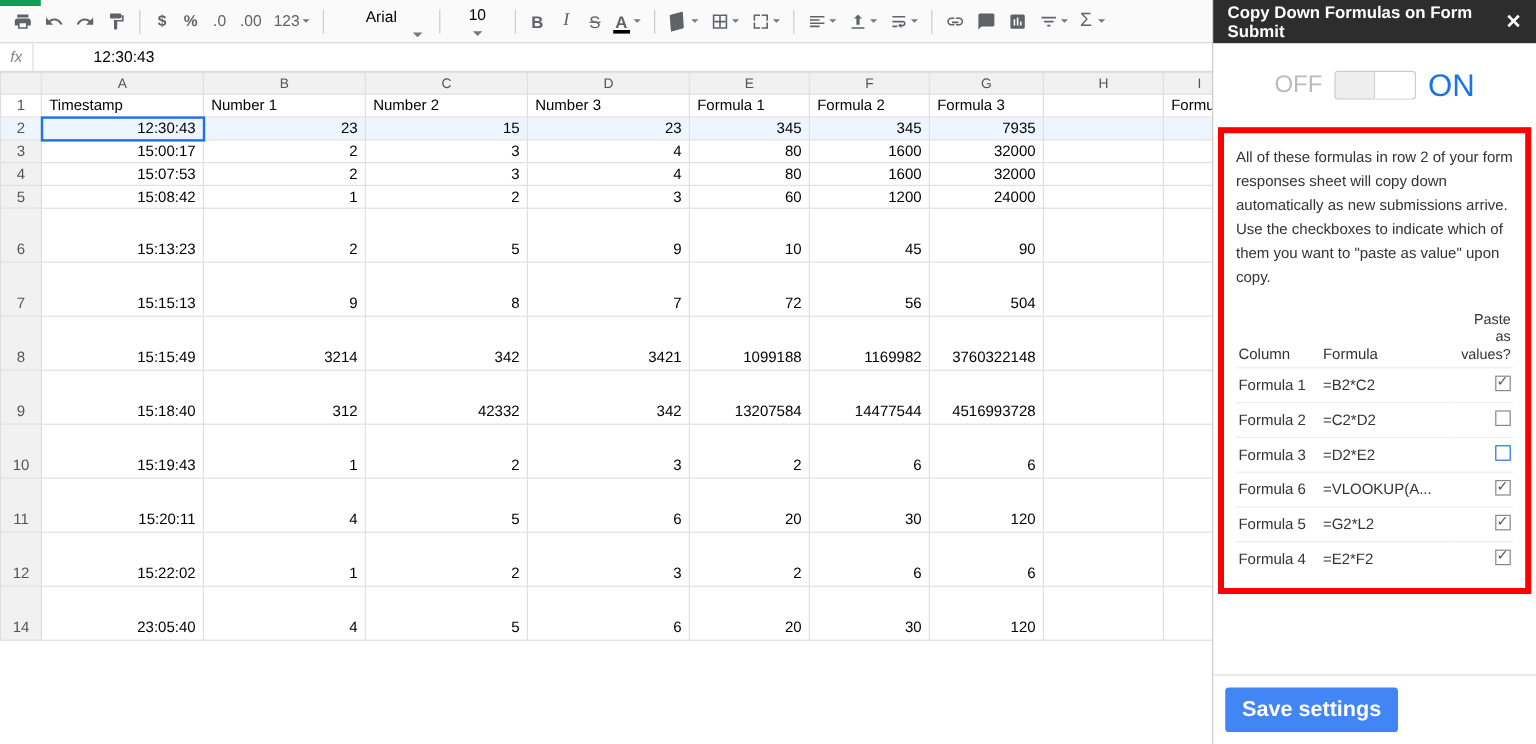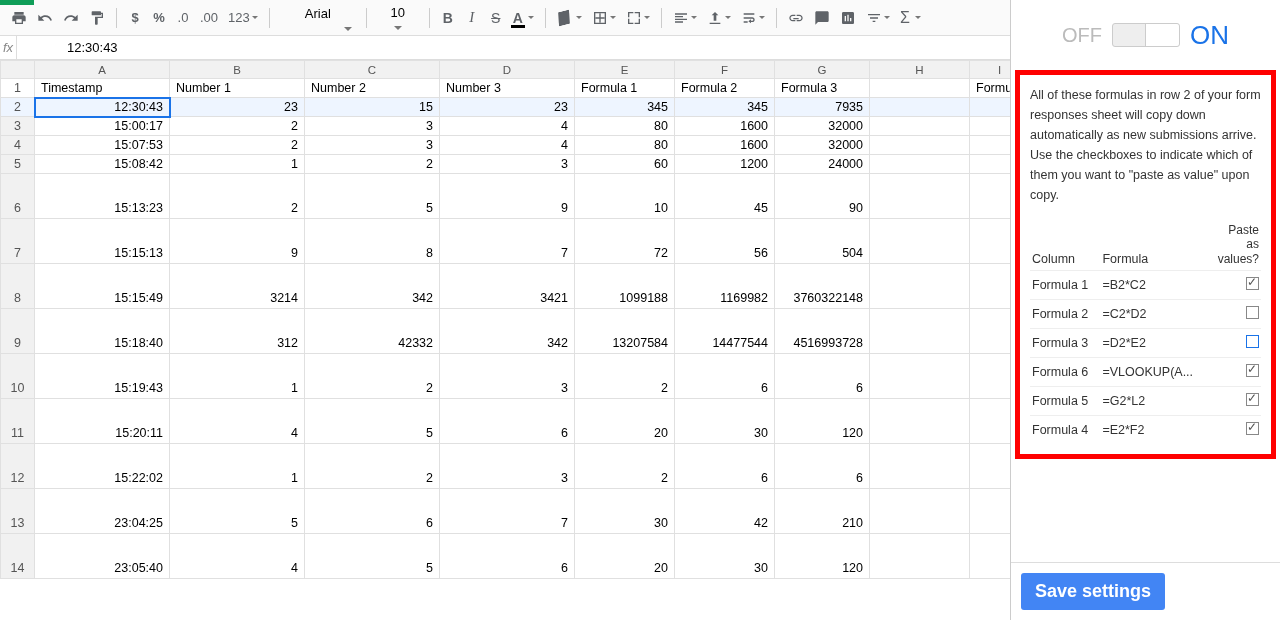--- a/index.html
+++ b/index.html
@@ -85,21 +85,21 @@
   }
   
   .formula-bar {
     height: 24px;
     display: flex;
     align-items: center;
     border-bottom: 1px solid #ddd;
     font-size: 13px;
   }
   .fx {
-    width: 17px;
+    width: 28px;
     text-align: center;
     color: #888;
     font-style: italic;
     border-right: 1px solid #ddd;
     line-height: 24px;
   }
   .formula-val {
     padding-left: 50px;
   }
   
@@ -541,48 +541,40 @@
           <td class="num">1</td>
           <td class="num">2</td>
           <td class="num">3</td>
           <td class="num">2</td>
           <td class="num">6</td>
           <td class="num">6</td>
           <td class="num"></td>
           <td class="num"></td>
         </tr>
         <tr class="tallrow">
-          <td class="rowhead">13</td>
-          <td class="num">23:04:25</td>
-          <td class="num">5</td>
-          <td class="num">6</td>
-          <td class="num">7</td>
-          <td class="num">30</td>
-          <td class="num">42</td>
-          <td class="num">210</td>
-          <td class="num"></td>
-          <td class="num"></td>
-        </tr>
-        <tr class="tallrow">
           <td class="rowhead">14</td>
           <td class="num">23:05:40</td>
           <td class="num">4</td>
           <td class="num">5</td>
           <td class="num">6</td>
           <td class="num">20</td>
           <td class="num">30</td>
           <td class="num">120</td>
           <td class="num"></td>
           <td class="num"></td>
         </tr>
       </tbody>
     </table>
 </div>
 
 <div class="sidebar">
+  <div class="sb-header">
+    <span>Copy Down Formulas on Form Submit</span>
+    <span class="sb-close">✕</span>
+  </div>
   <div class="toggle-row">
     <span class="off-lbl">OFF</span>
     <div class="toggle">
         <div class="knob"></div>
       </div>
     <span class="on-lbl">ON</span>
   </div>
   <div class="redbox">
     <p>All of these formulas in row 2 of your form responses sheet will copy down automatically as new submissions arrive. Use the checkboxes to indicate which of them you want to "paste as value" upon copy.</p>
     <table class="ftable" id="ftable">

